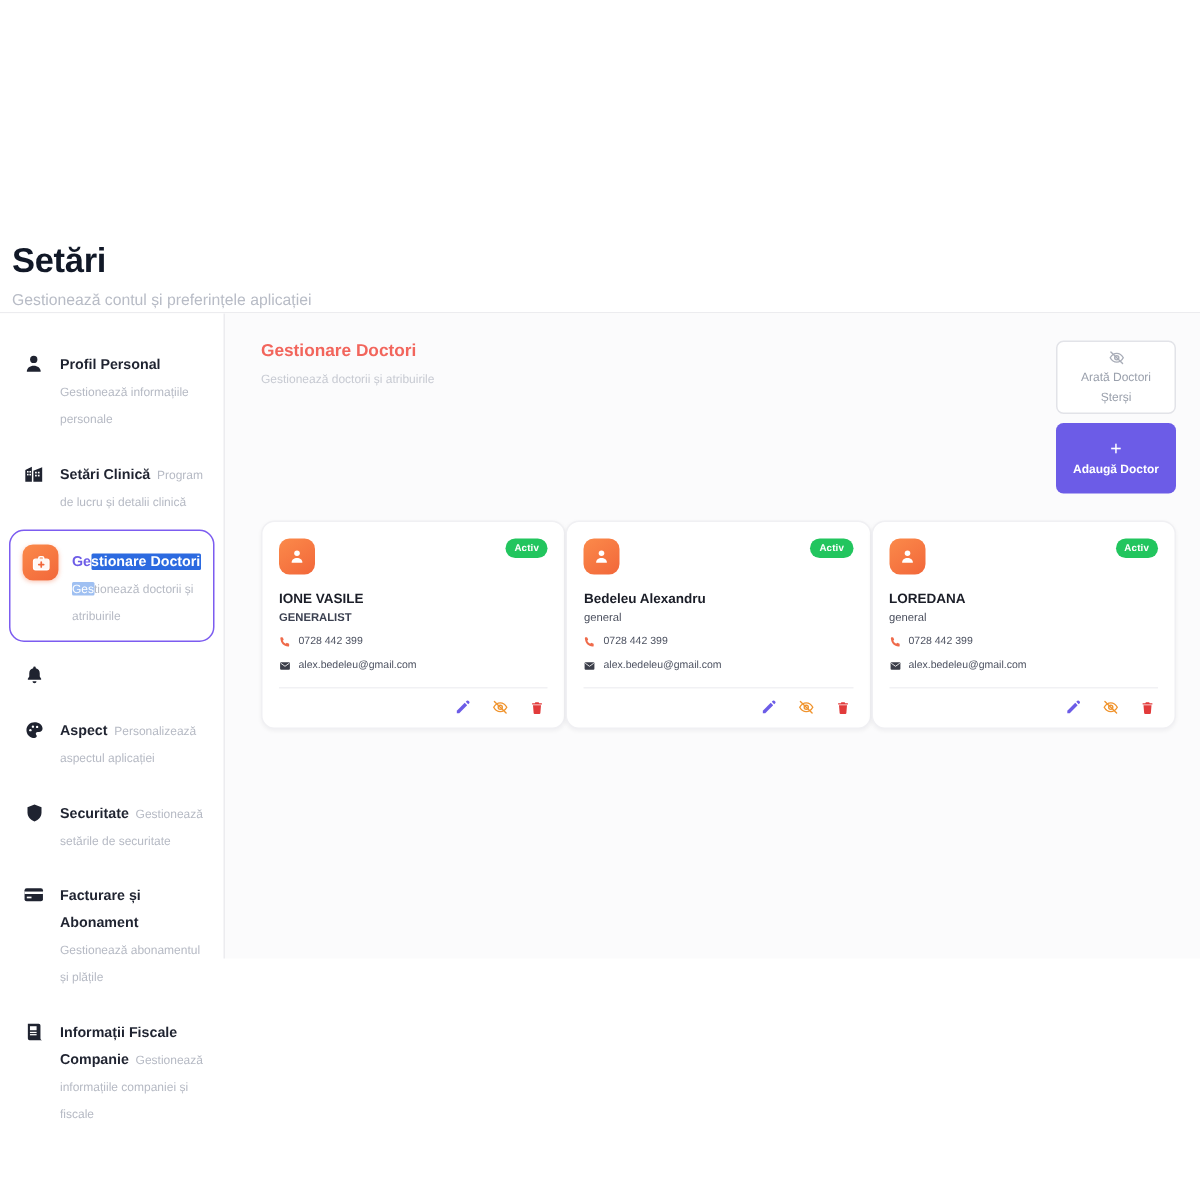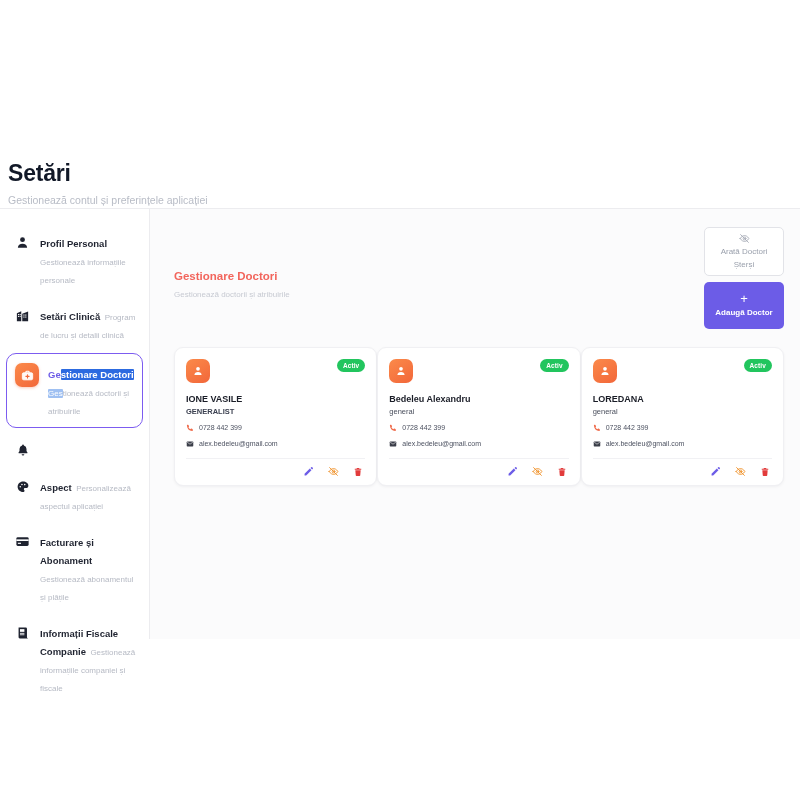--- a/index.html
+++ b/index.html
@@ -150,21 +150,20 @@
   .content-head {
     display: flex;
     align-items: flex-start;
     justify-content: space-between;
   }
   .content-title {
     font-size: 11.5px;
     font-weight: 700;
     color: #f2655c;
     line-height: 15px;
-    margin-top: 42px;
   }
   .content-subtitle {
     margin-top: 5px;
     font-size: 8px;
     color: #c7cad2;
     line-height: 11px;
   }
 
   .head-actions { display: flex; gap: 6px; flex-direction: column; }
 
@@ -394,20 +393,31 @@
             <circle cx="10.2" cy="7.6" r="1.35" fill="#fff"></circle>
             <circle cx="15" cy="7.9" r="1.35" fill="#fff"></circle>
           </svg>
         </span>
         <span class="nav-text">
           <span class="nav-label">Aspect</span>
           <span class="nav-desc">Personalizează aspectul aplicației</span>
         </span>
       </div>
 
+      <div class="nav-item">
+        <span class="nav-icon">
+          <svg width="14" height="14" viewBox="0 0 24 24" fill="currentColor">
+            <path d="M12 2.2 4 5.4v6.1c0 4.6 3.2 8.6 8 10.3 4.8-1.7 8-5.7 8-10.3V5.4z"></path>
+          </svg>
+        </span>
+        <span class="nav-text">
+          <span class="nav-label">Securitate</span>
+          <span class="nav-desc">Gestionează setările de securitate</span>
+        </span>
+      </div>
 
       <div class="nav-item">
         <span class="nav-icon">
           <svg width="15" height="15" viewBox="0 0 24 24" fill="currentColor">
             <rect x="2.2" y="5" width="19.6" height="14" rx="2.2"></rect>
             <rect x="2.2" y="8.6" width="19.6" height="2.6" fill="#fff"></rect>
             <rect x="4.6" y="14" width="5" height="1.8" fill="#fff"></rect>
           </svg>
         </span>
         <span class="nav-text">

